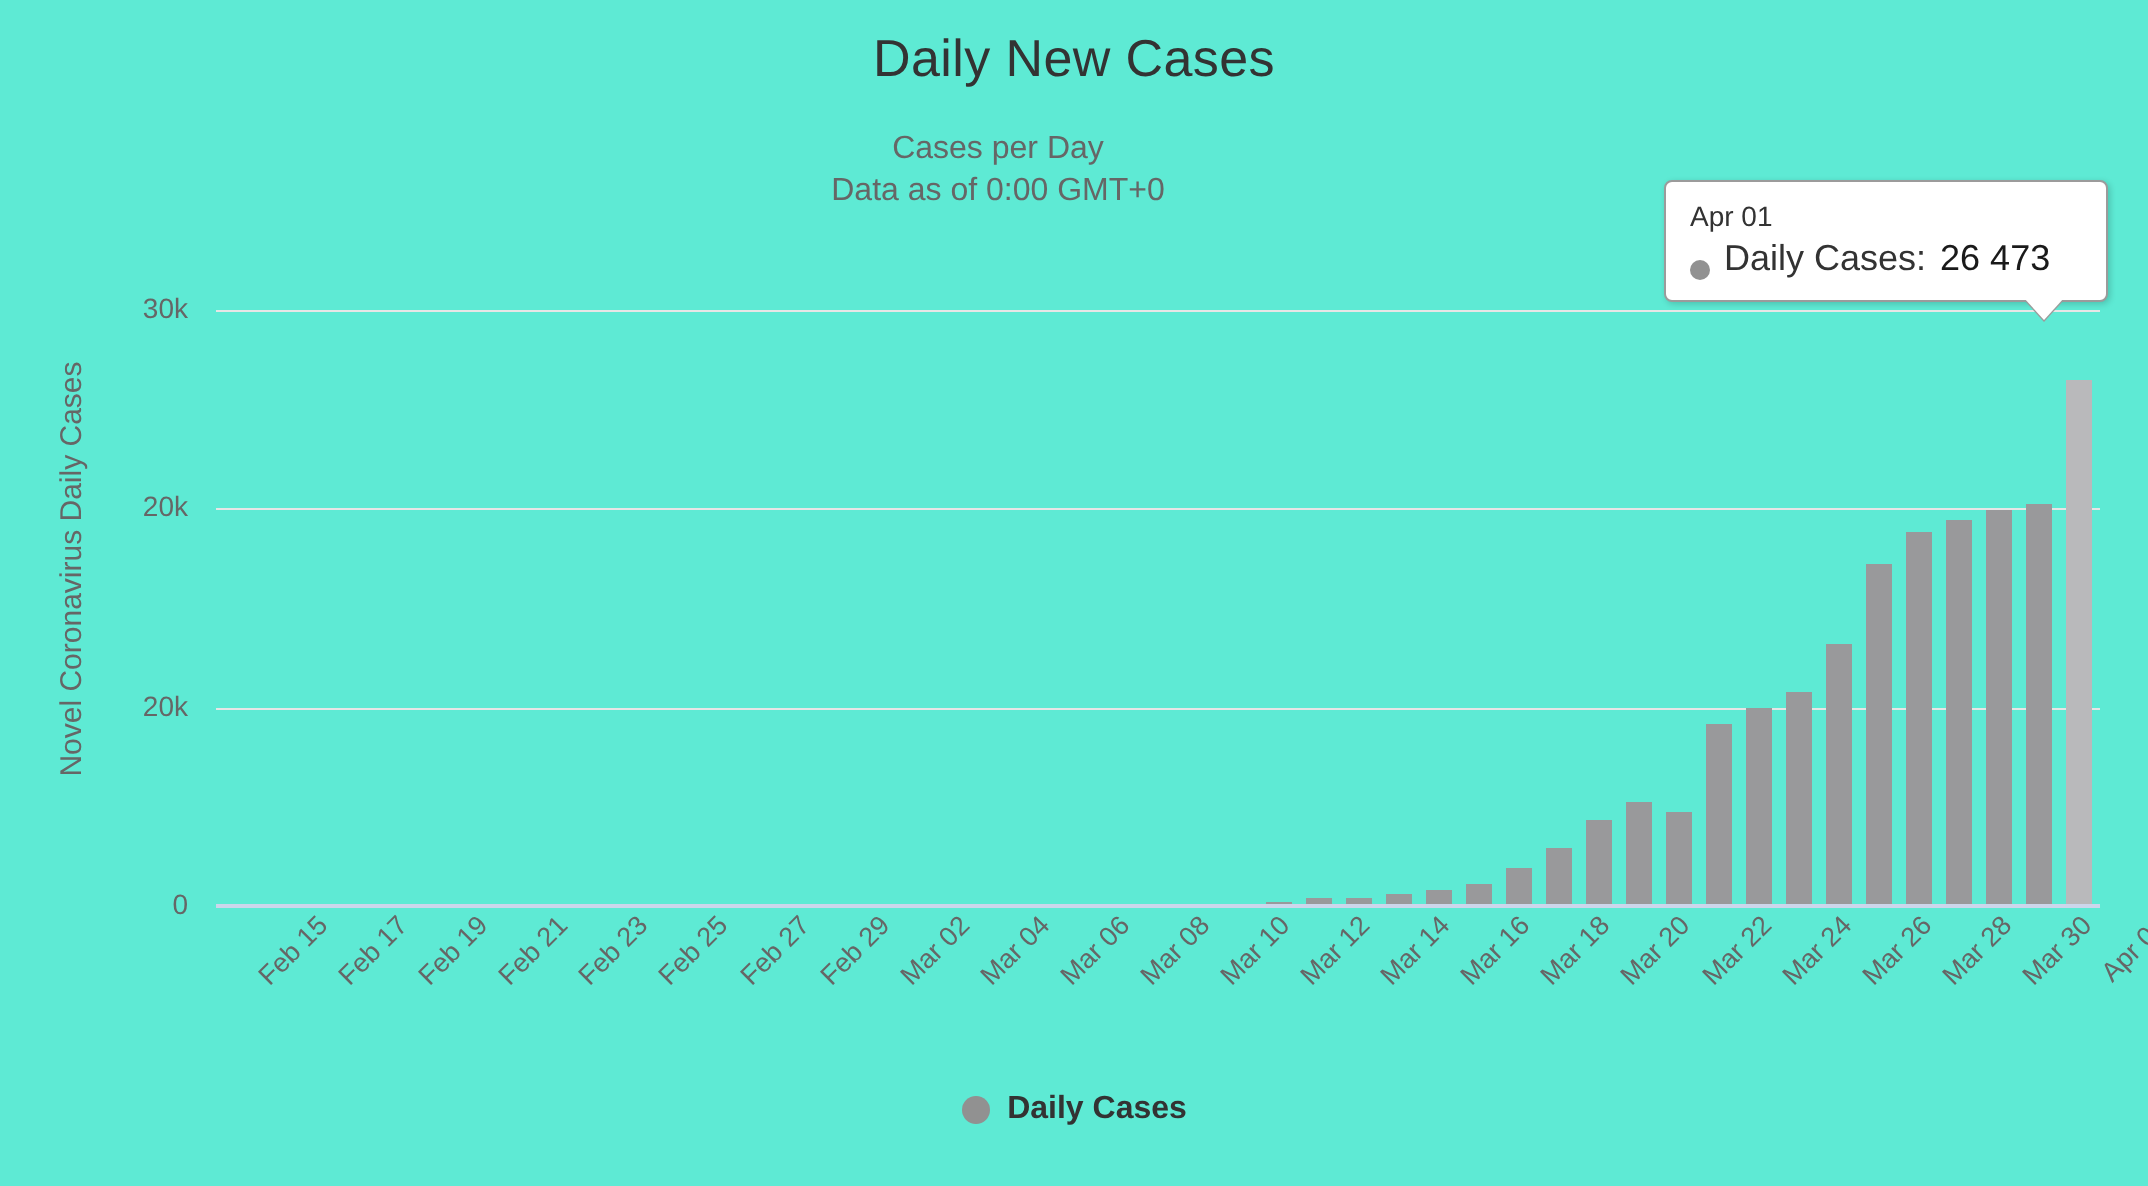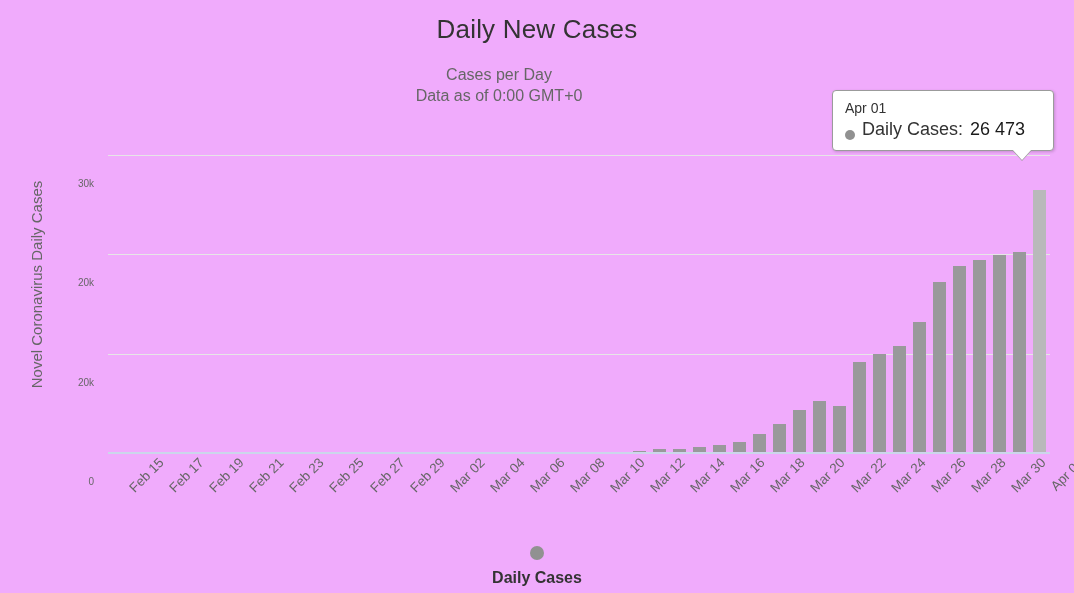--- a/index.html
+++ b/index.html
@@ -6,21 +6,21 @@
   html, body {
     margin: 0; padding: 0;
     width: 1074px; height: 593px;
     background: #ffffff;
     font-family: "Liberation Sans", sans-serif;
     overflow: hidden;
   }
   #chart-root {
     position: relative;
     width: 1074px; height: 593px;
-    background: #f0abfc;
+    background: #5eead4;
   }
   
   .chart-title {
     position: absolute;
     left: 0; top: 14px;
     width: 1074px;
     text-align: center;
     font-size: 26px;
     color: #333333;
     font-weight: normal;
@@ -57,23 +57,22 @@
   }
   .ytick-wrap {
     position: absolute;
     left: 0; top: 0; width: 1074px; height: 593px;
     pointer-events: none;
   }
   .ytick-label {
     position: absolute;
     width: 62px;
     text-align: right;
-    font-size: 10px;
-    color: #666666;
-    margin-top: 32px;
+    font-size: 14px;
+    color: #666666;
   }
   .y-axis-title {
     position: absolute;
     left: -124px;
     top: 276px;
     width: 320px;
     transform: rotate(-90deg);
     transform-origin: center center;
     text-align: center;
     font-size: 15px;
@@ -114,21 +113,20 @@
     width: 1074px;
     text-align: center;
     font-size: 16px;
   }
   .legend-item {
     display: inline-flex;
     align-items: center;
     gap: 9px;
     color: #333333;
     font-weight: bold;
-    flex-direction: column;
   }
   .legend-dot {
     width: 14px; height: 14px;
     border-radius: 50%;
     background: #919191;
     display: inline-block;
   }
 
   
   .tooltip {

